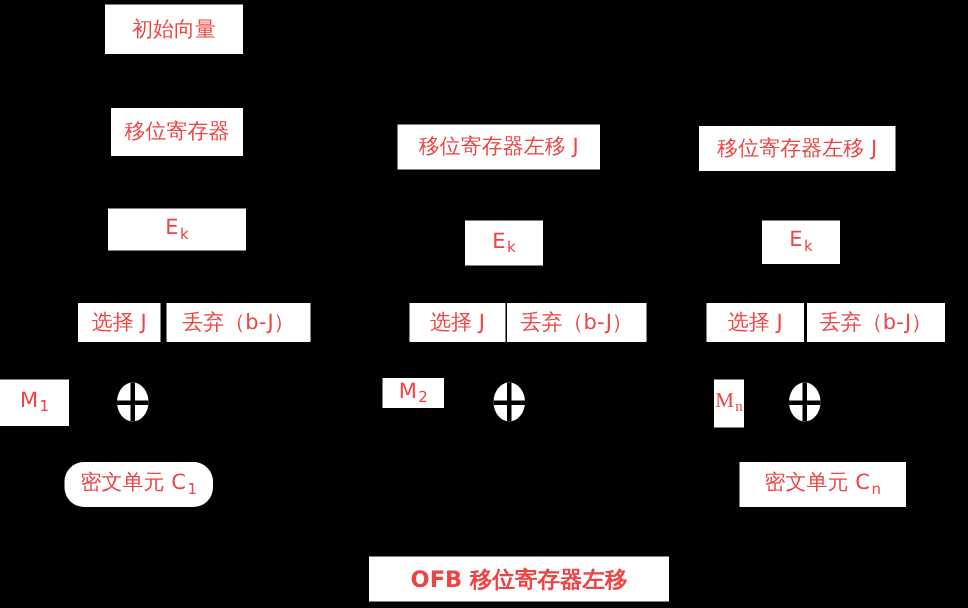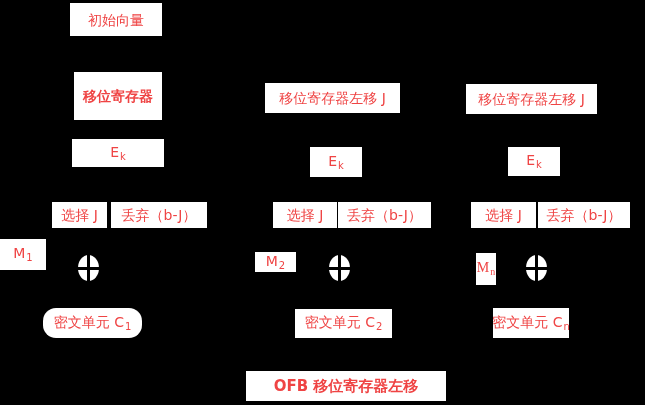--- a/index.html
+++ b/index.html
@@ -58,37 +58,37 @@
 </style>
 </head>
 <body>
 
 <div class="canvas">
 
   <div class="box" style="left:70px; top:3px; width:92px; height:33px;">
     <span>初始向量</span>
   </div>
 
-  <div class="box" style="left:74px; top:72px; width:88px; height:48px;font-weight:bold;">
+  <div class="box" style="left:74px; top:72px; width:88px; height:32px;">
     <span>移位寄存器</span>
   </div>
 
   <div class="box" style="left:72px; top:139px; width:92px; height:28px;">
     <span><span>E</span><span class="sub">k</span></span>
   </div>
 
   <div class="box" style="left:52px; top:202px; width:55px; height:26px;">
     <span>选择 J</span>
   </div>
 
   <div class="box" style="left:111px; top:202px; width:96px; height:26px;">
     <span>丢弃（b-J）</span>
   </div>
 
-  <div class="box" style="left:0px; top:239px; width:46px; height:31px;">
+  <div class="box" style="left:0px; top:253px; width:46px; height:31px;">
     <span><span>M</span><span class="sub">1</span></span>
   </div>
 
   <div class="xor" style="left:78px; top:255px;">
     <div class="vline"></div>
     <div class="hline"></div>
   </div>
 
   <div class="box" style="left:43px; top:308px; width:99px; height:30px;border-radius:13px;">
     <span><span>密文单元 C</span><span class="sub">1</span></span>
@@ -112,23 +112,20 @@
 
   <div class="box" style="left:255px; top:252px; width:41px; height:20px;">
     <span><span>M</span><span class="sub">2</span></span>
   </div>
 
   <div class="xor" style="left:329px; top:255px;">
     <div class="vline"></div>
     <div class="hline"></div>
   </div>
 
-  <div class="box" style="left:295px; top:309px; width:97px; height:29px;">
-    <span><span>密文单元 C</span><span class="sub">2</span></span>
-  </div>
 
   <div class="box" style="left:466px; top:84px; width:131px; height:30px;">
     <span>移位寄存器左移 J</span>
   </div>
 
   <div class="box" style="left:508px; top:147px; width:52px; height:29px;">
     <span><span>E</span><span class="sub">k</span></span>
   </div>
 
   <div class="box" style="left:471px; top:202px; width:65px; height:26px;">
@@ -141,21 +138,21 @@
 
   <div class="box" style="left:476px; top:253px; width:20px; height:32px;font-family:Liberation Serif, serif;">
     <span><span>M</span><span class="sub">n</span></span>
   </div>
 
   <div class="xor" style="left:526px; top:255px;">
     <div class="vline"></div>
     <div class="hline"></div>
   </div>
 
-  <div class="box" style="left:493px; top:308px; width:76px; height:30px;justify-content:center;">
+  <div class="box" style="left:493px; top:308px; width:111px; height:30px;justify-content:center;">
     <span><span>密文单元 C</span><span class="sub">n</span></span>
   </div>
 
   <div class="box title-box" style="left:246px; top:371px; width:200px; height:30px;">
     <span>OFB 移位寄存器左移</span>
   </div>
 
 </div>
 
 </body></html>

